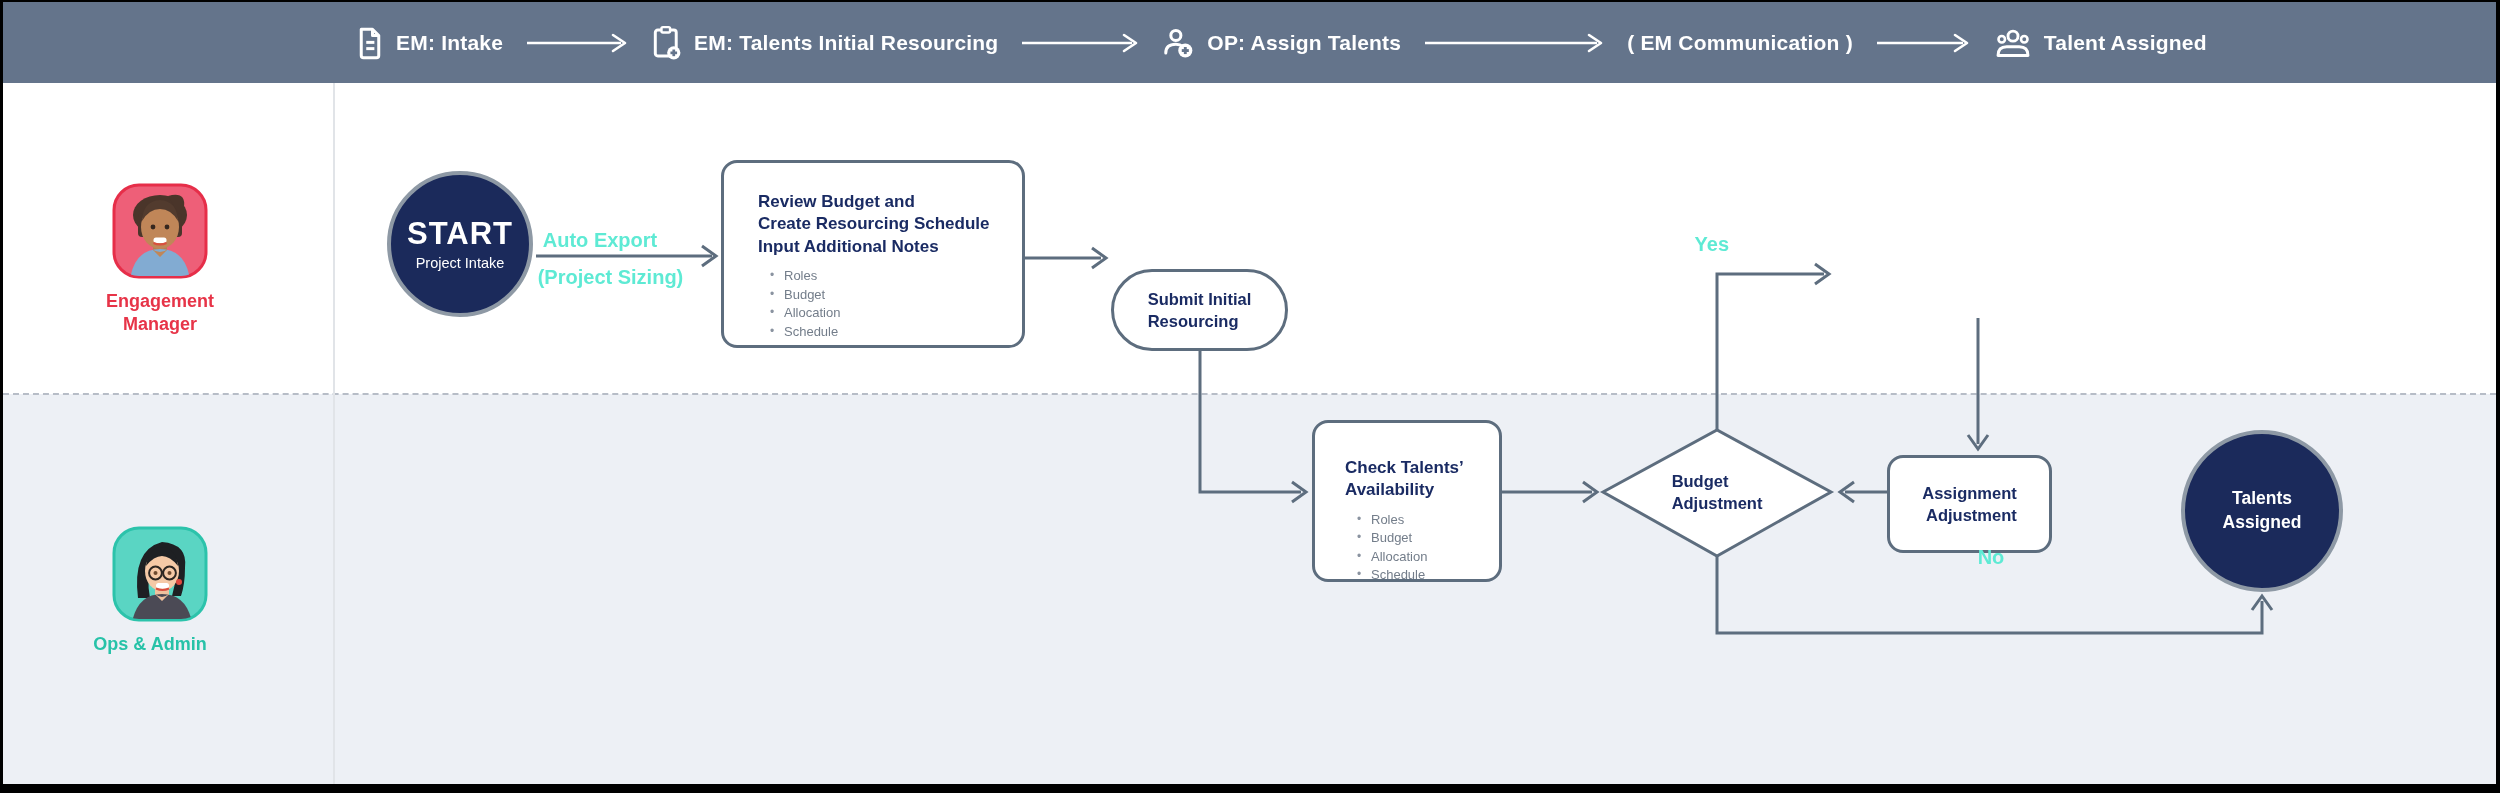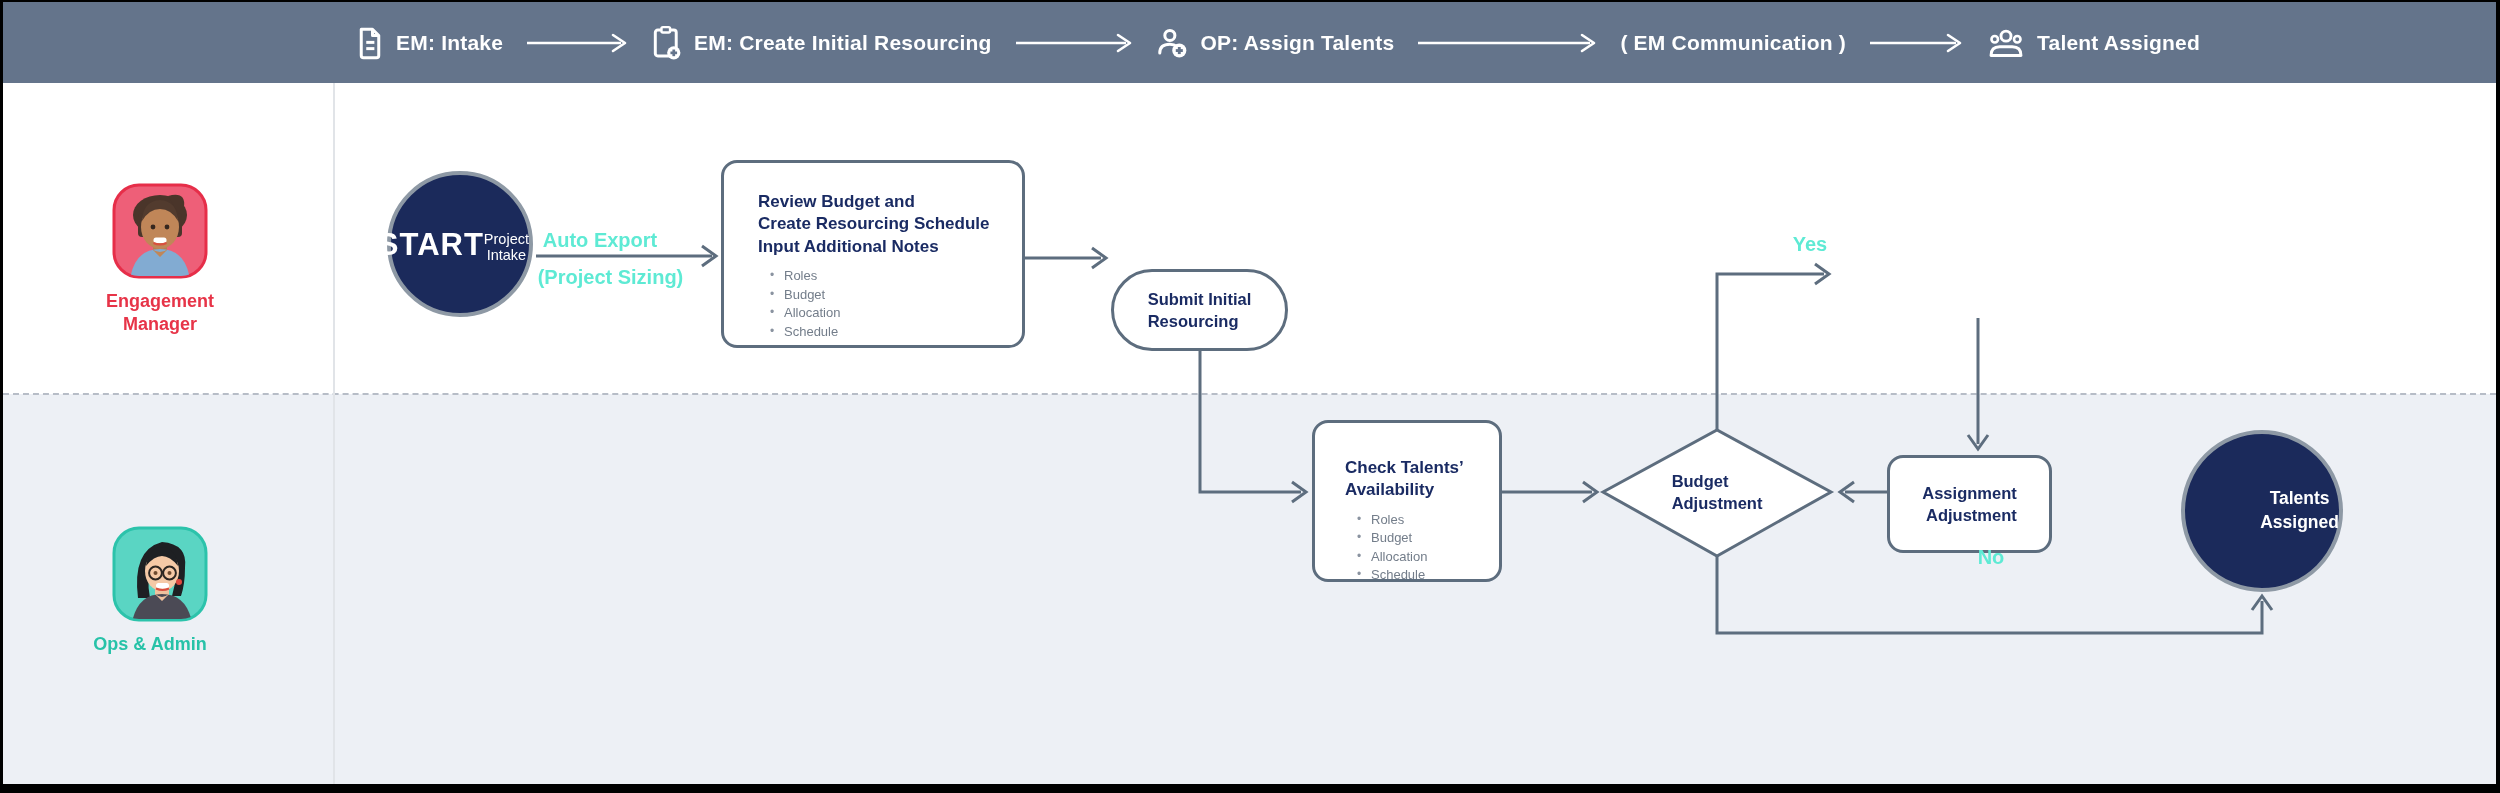--- a/index.html
+++ b/index.html
@@ -37,21 +37,21 @@
   .lane-label.ops{left:40px;top:633px;color:#27c2a8;}
   .avatar{position:absolute;display:block;}
 
   
   .wires{position:absolute;left:0;top:0;pointer-events:none;}
 
   
   .node{position:absolute;box-sizing:border-box;z-index:3;}
   .circle-node{
     border-radius:50%;background:#1b2a5b;border:4px solid #8e99a5;
-    display:flex;flex-direction:row;align-items:center;justify-content:flex-end;
+    display:flex;flex-direction:column;align-items:center;justify-content:center;
     color:#ffffff;text-align:center;
   }
   .start-title{font-size:31px;font-weight:700;letter-spacing:1px;line-height:1;}
   .start-sub{font-size:14.5px;font-weight:500;margin-top:6px;}
   .end-label{font-size:17.5px;font-weight:700;line-height:1.35;white-space:pre-line;}
   .proc-box{
     background:#ffffff;border:3px solid #5d6d7e;border-radius:16px;
     padding:28px 20px 18px 34px;
   }
   .node-title{font-size:17px;font-weight:700;color:#1a2b63;line-height:1.32;white-space:pre-line;}
@@ -103,21 +103,21 @@
     </svg>
 
     <div class="stage">
       <svg class="stage-icon" width="32" height="36" viewBox="0 0 26 29">
         <rect x="3.5" y="4" width="17" height="21" rx="2" fill="none" stroke="#fff" stroke-width="2.4"></rect>
         <rect x="8.5" y="1.6" width="7" height="4.4" rx="1.2" fill="#64748b" stroke="#fff" stroke-width="2"></rect>
         <circle cx="18.5" cy="22.5" r="5.4" fill="#fff"></circle>
         <line x1="18.5" y1="19.8" x2="18.5" y2="25.2" stroke="#64748b" stroke-width="2.2"></line>
         <line x1="15.8" y1="22.5" x2="21.2" y2="22.5" stroke="#64748b" stroke-width="2.2"></line>
       </svg>
-      <span class="stage-label">EM: Create Initial Resourcing</span>
+      <span class="stage-label">EM: Talents Initial Resourcing</span>
     </div>
 
     <svg class="harrow" width="120" height="24" viewBox="0 0 120 24">
       <line x1="2" y1="12" x2="112" y2="12" stroke="#fff" stroke-width="2.6"></line>
       <path d="M104 4 L116 12 L104 20" fill="none" stroke="#fff" stroke-width="2.6" stroke-linecap="round" stroke-linejoin="round"></path>
     </svg>
 
     <div class="stage">
       <svg class="stage-icon" width="34" height="34" viewBox="0 0 27 27">
         <circle cx="11" cy="7.5" r="4" fill="none" stroke="#fff" stroke-width="2.4"></circle>
@@ -281,16 +281,16 @@
 Adjustment</span>
   </div>
 
   <div class="node circle-node" style="left:2181px;top:430px;width:162px;height:162px;">
     <div class="end-label">Talents
 Assigned</div>
   </div>
 
   <div class="edge-label" style="left:530px;top:229px;width:140px;">Auto Export</div>
   <div class="edge-label" style="left:528px;top:266px;width:165px;">(Project Sizing)</div>
-  <div class="edge-label" style="left:1780px;top:233px;width:60px;">Yes</div>
+  <div class="edge-label" style="left:1669px;top:233px;width:60px;text-align:right;">Yes</div>
   <div class="edge-label" style="left:1961px;top:546px;width:60px;">No</div>
 
 </div>
 
 </body></html>

